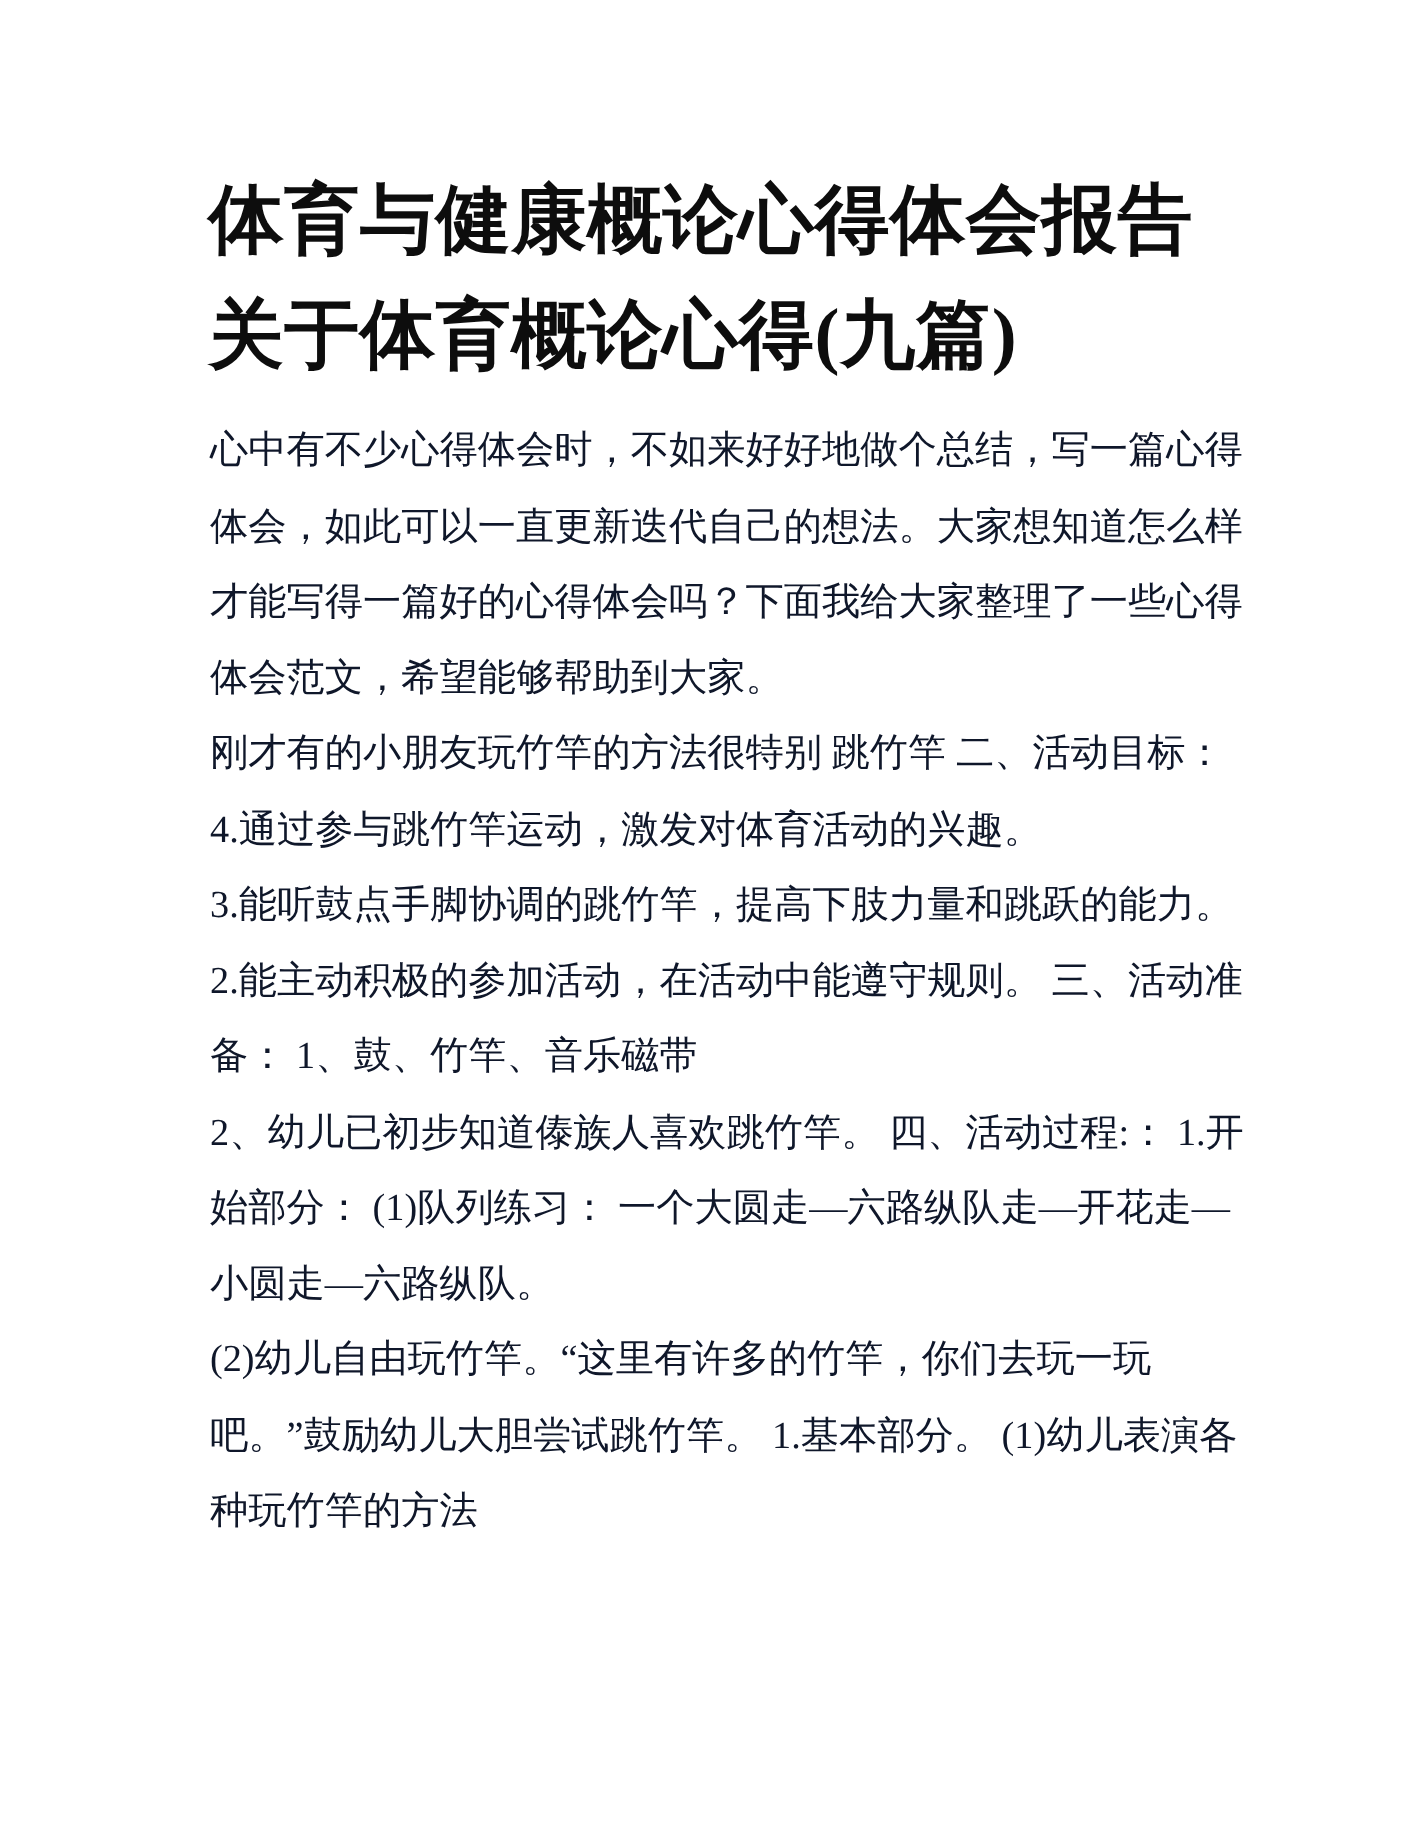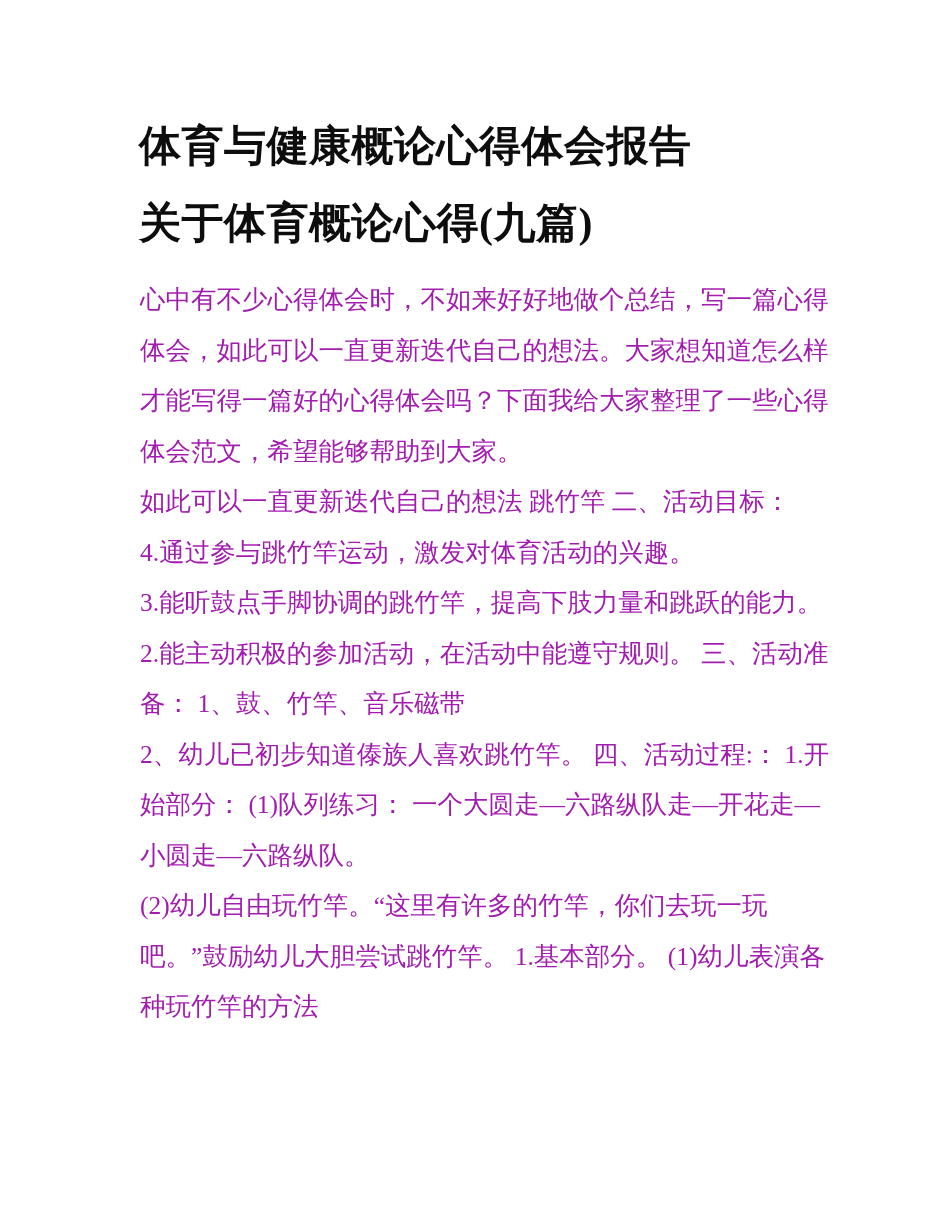--- a/index.html
+++ b/index.html
@@ -13,35 +13,35 @@
     height: 1229px;
     background: #ffffff;
     overflow: hidden;
     font-family: "Liberation Serif", "DejaVu Serif", serif;
     color: #141414;
   }
   .doc-title {
     position: absolute;
     left: 139px;
     top: 108px;
-    font-size: 42px;
+    font-size: 50px;
     line-height: 77px;
     font-weight: bold;
     letter-spacing: 0.5px;
     white-space: nowrap;
     color: #0d0d0d;
   }
   .doc-body {
     position: absolute;
     left: 140px;
     top: 275px;
     width: 760px;
     font-size: 25.5px;
     line-height: 50.5px;
-    color: #a21caf;
+    color: #0f172a;
   }
   .para {
     margin: 0;
     padding: 0;
     white-space: pre-line; 
   }
 </style>
 </head>
 <body>
 
@@ -50,21 +50,21 @@
   <div class="doc-title">
     <div>体育与健康概论心得体会报告</div>
     <div>关于体育概论心得(九篇)</div>
   </div>
 
   <div class="doc-body">
     <p class="para">心中有不少心得体会时，不如来好好地做个总结，写一篇心得
 体会，如此可以一直更新迭代自己的想法。大家想知道怎么样
 才能写得一篇好的心得体会吗？下面我给大家整理了一些心得
 体会范文，希望能够帮助到大家。</p>
-    <p class="para">如此可以一直更新迭代自己的想法 跳竹竿 二、活动目标：</p>
+    <p class="para">刚才有的小朋友玩竹竿的方法很特别 跳竹竿 二、活动目标：</p>
     <p class="para">4.通过参与跳竹竿运动，激发对体育活动的兴趣。</p>
     <p class="para">3.能听鼓点手脚协调的跳竹竿，提高下肢力量和跳跃的能力。</p>
     <p class="para">2.能主动积极的参加活动，在活动中能遵守规则。 三、活动准
 备： 1、鼓、竹竿、音乐磁带</p>
     <p class="para">2、幼儿已初步知道傣族人喜欢跳竹竿。 四、活动过程:： 1.开
 始部分： (1)队列练习： 一个大圆走—六路纵队走—开花走—
 小圆走—六路纵队。</p>
     <p class="para">(2)幼儿自由玩竹竿。“这里有许多的竹竿，你们去玩一玩
 吧。”鼓励幼儿大胆尝试跳竹竿。 1.基本部分。 (1)幼儿表演各
 种玩竹竿的方法</p>

